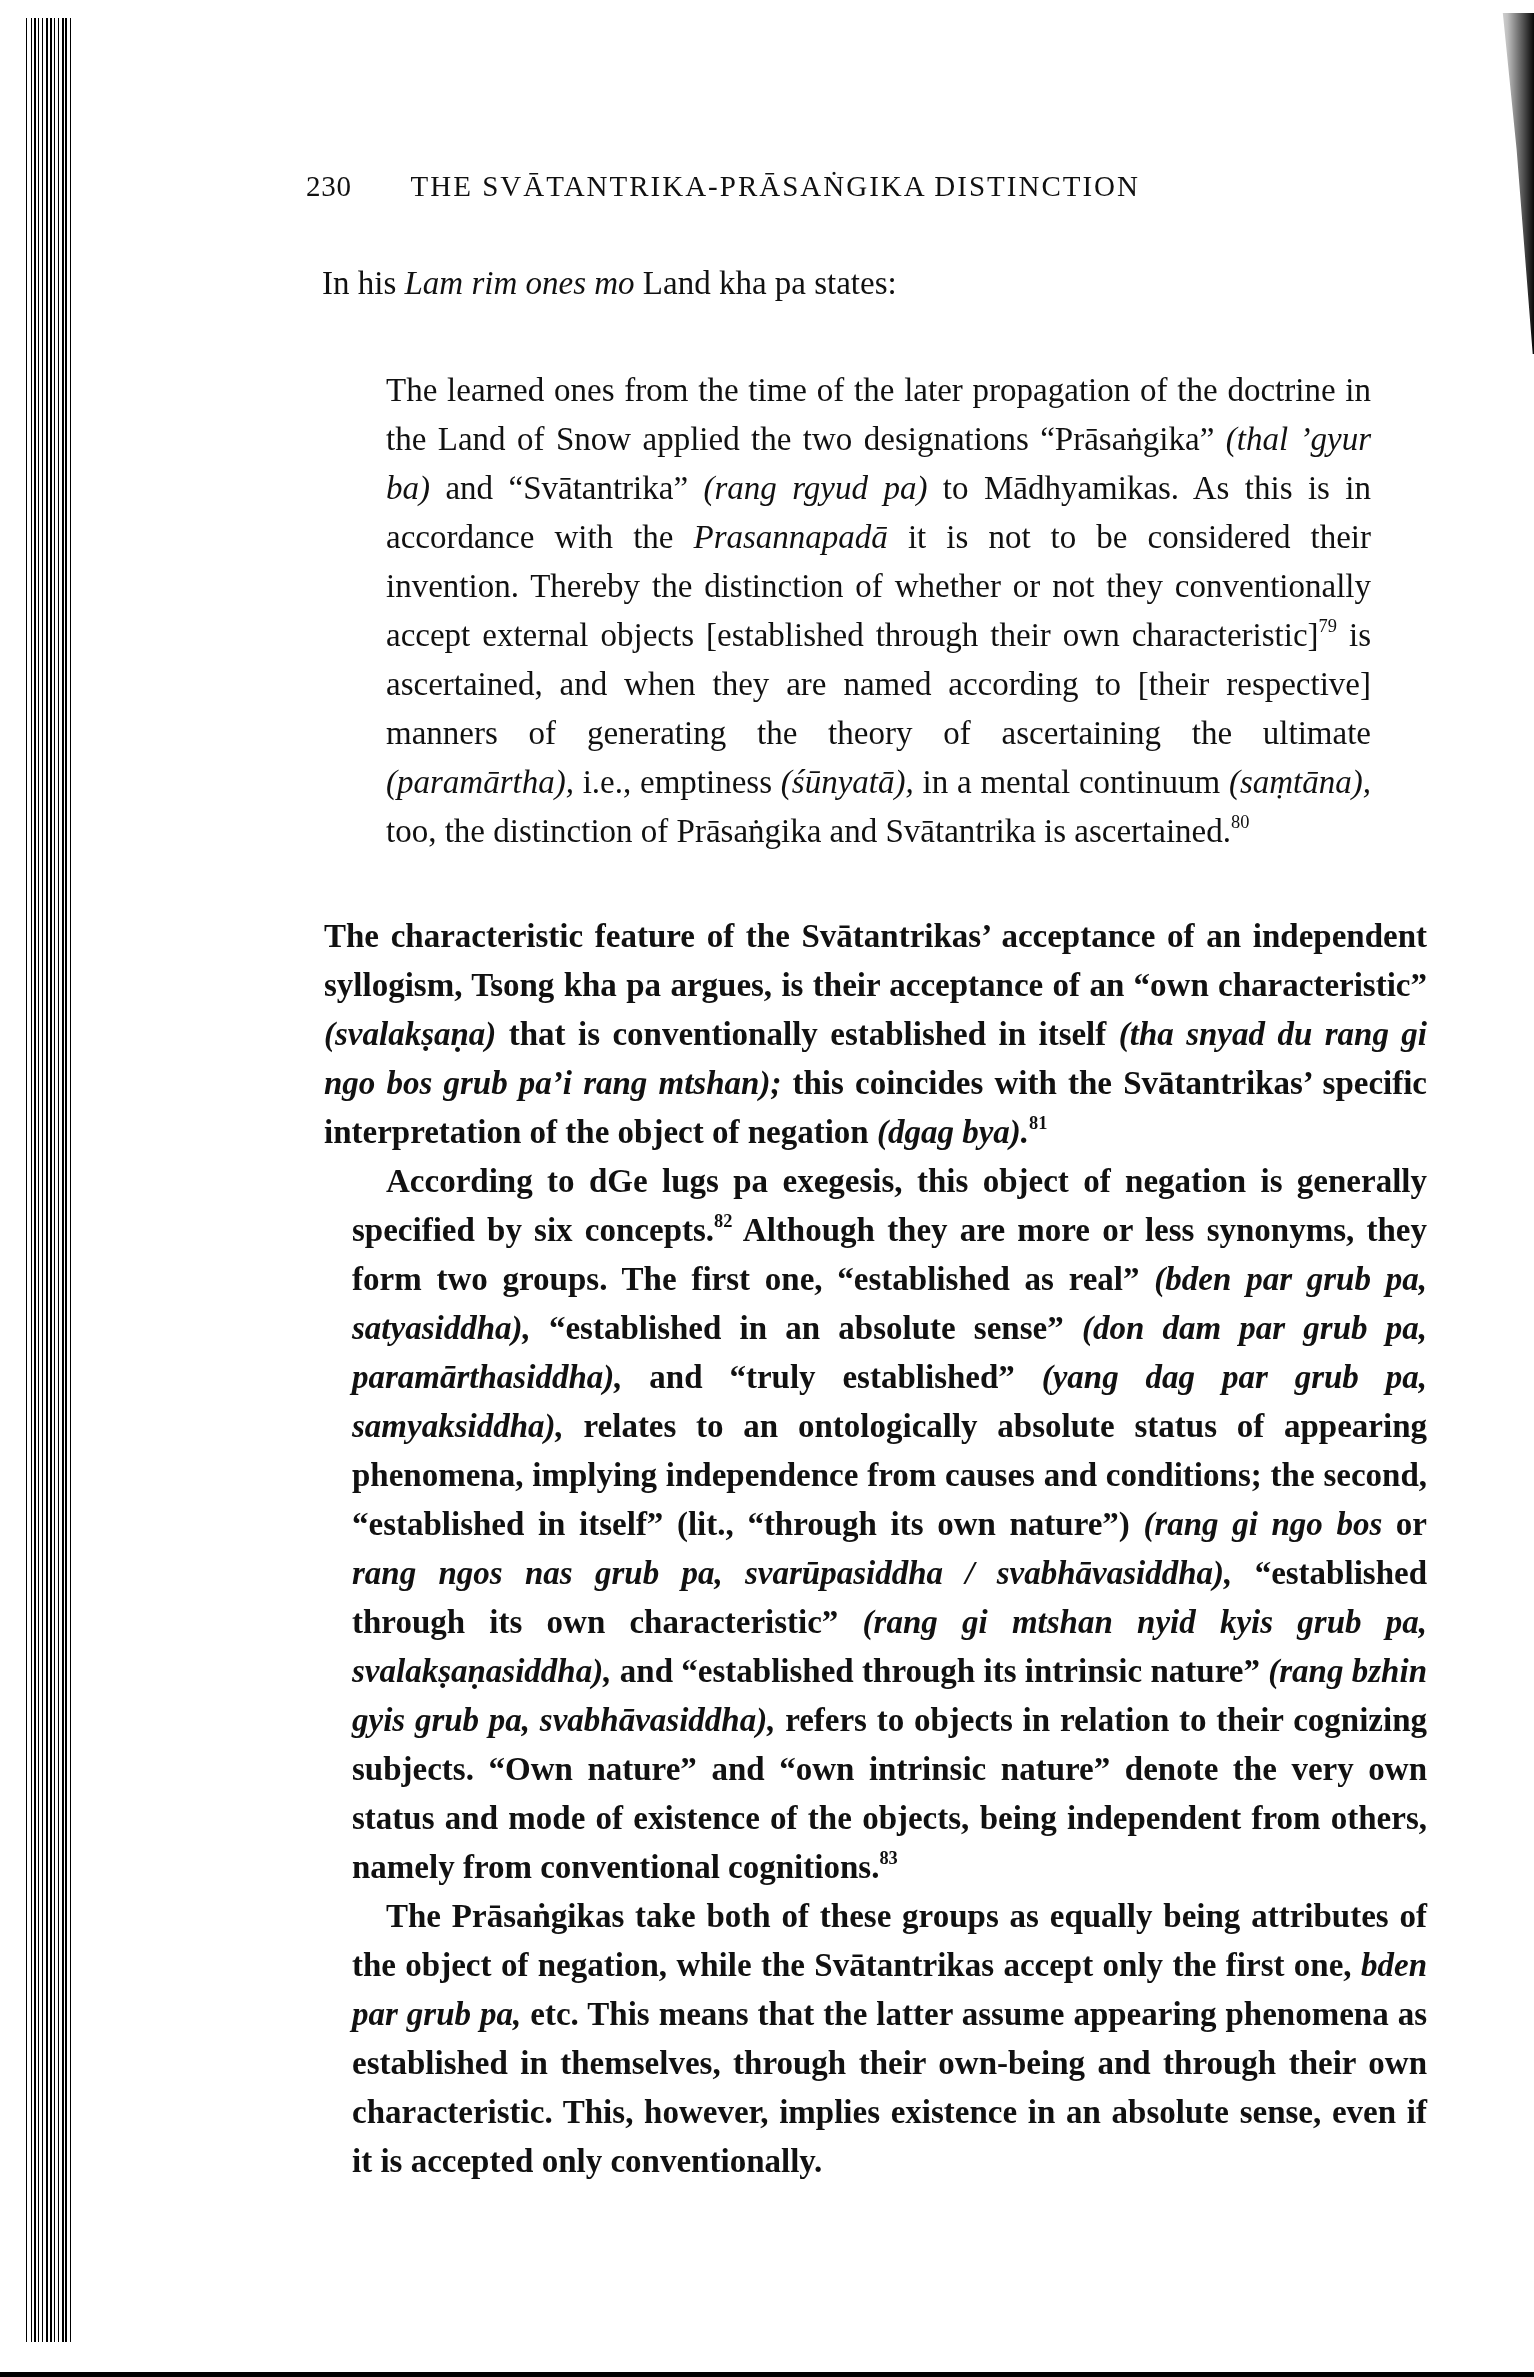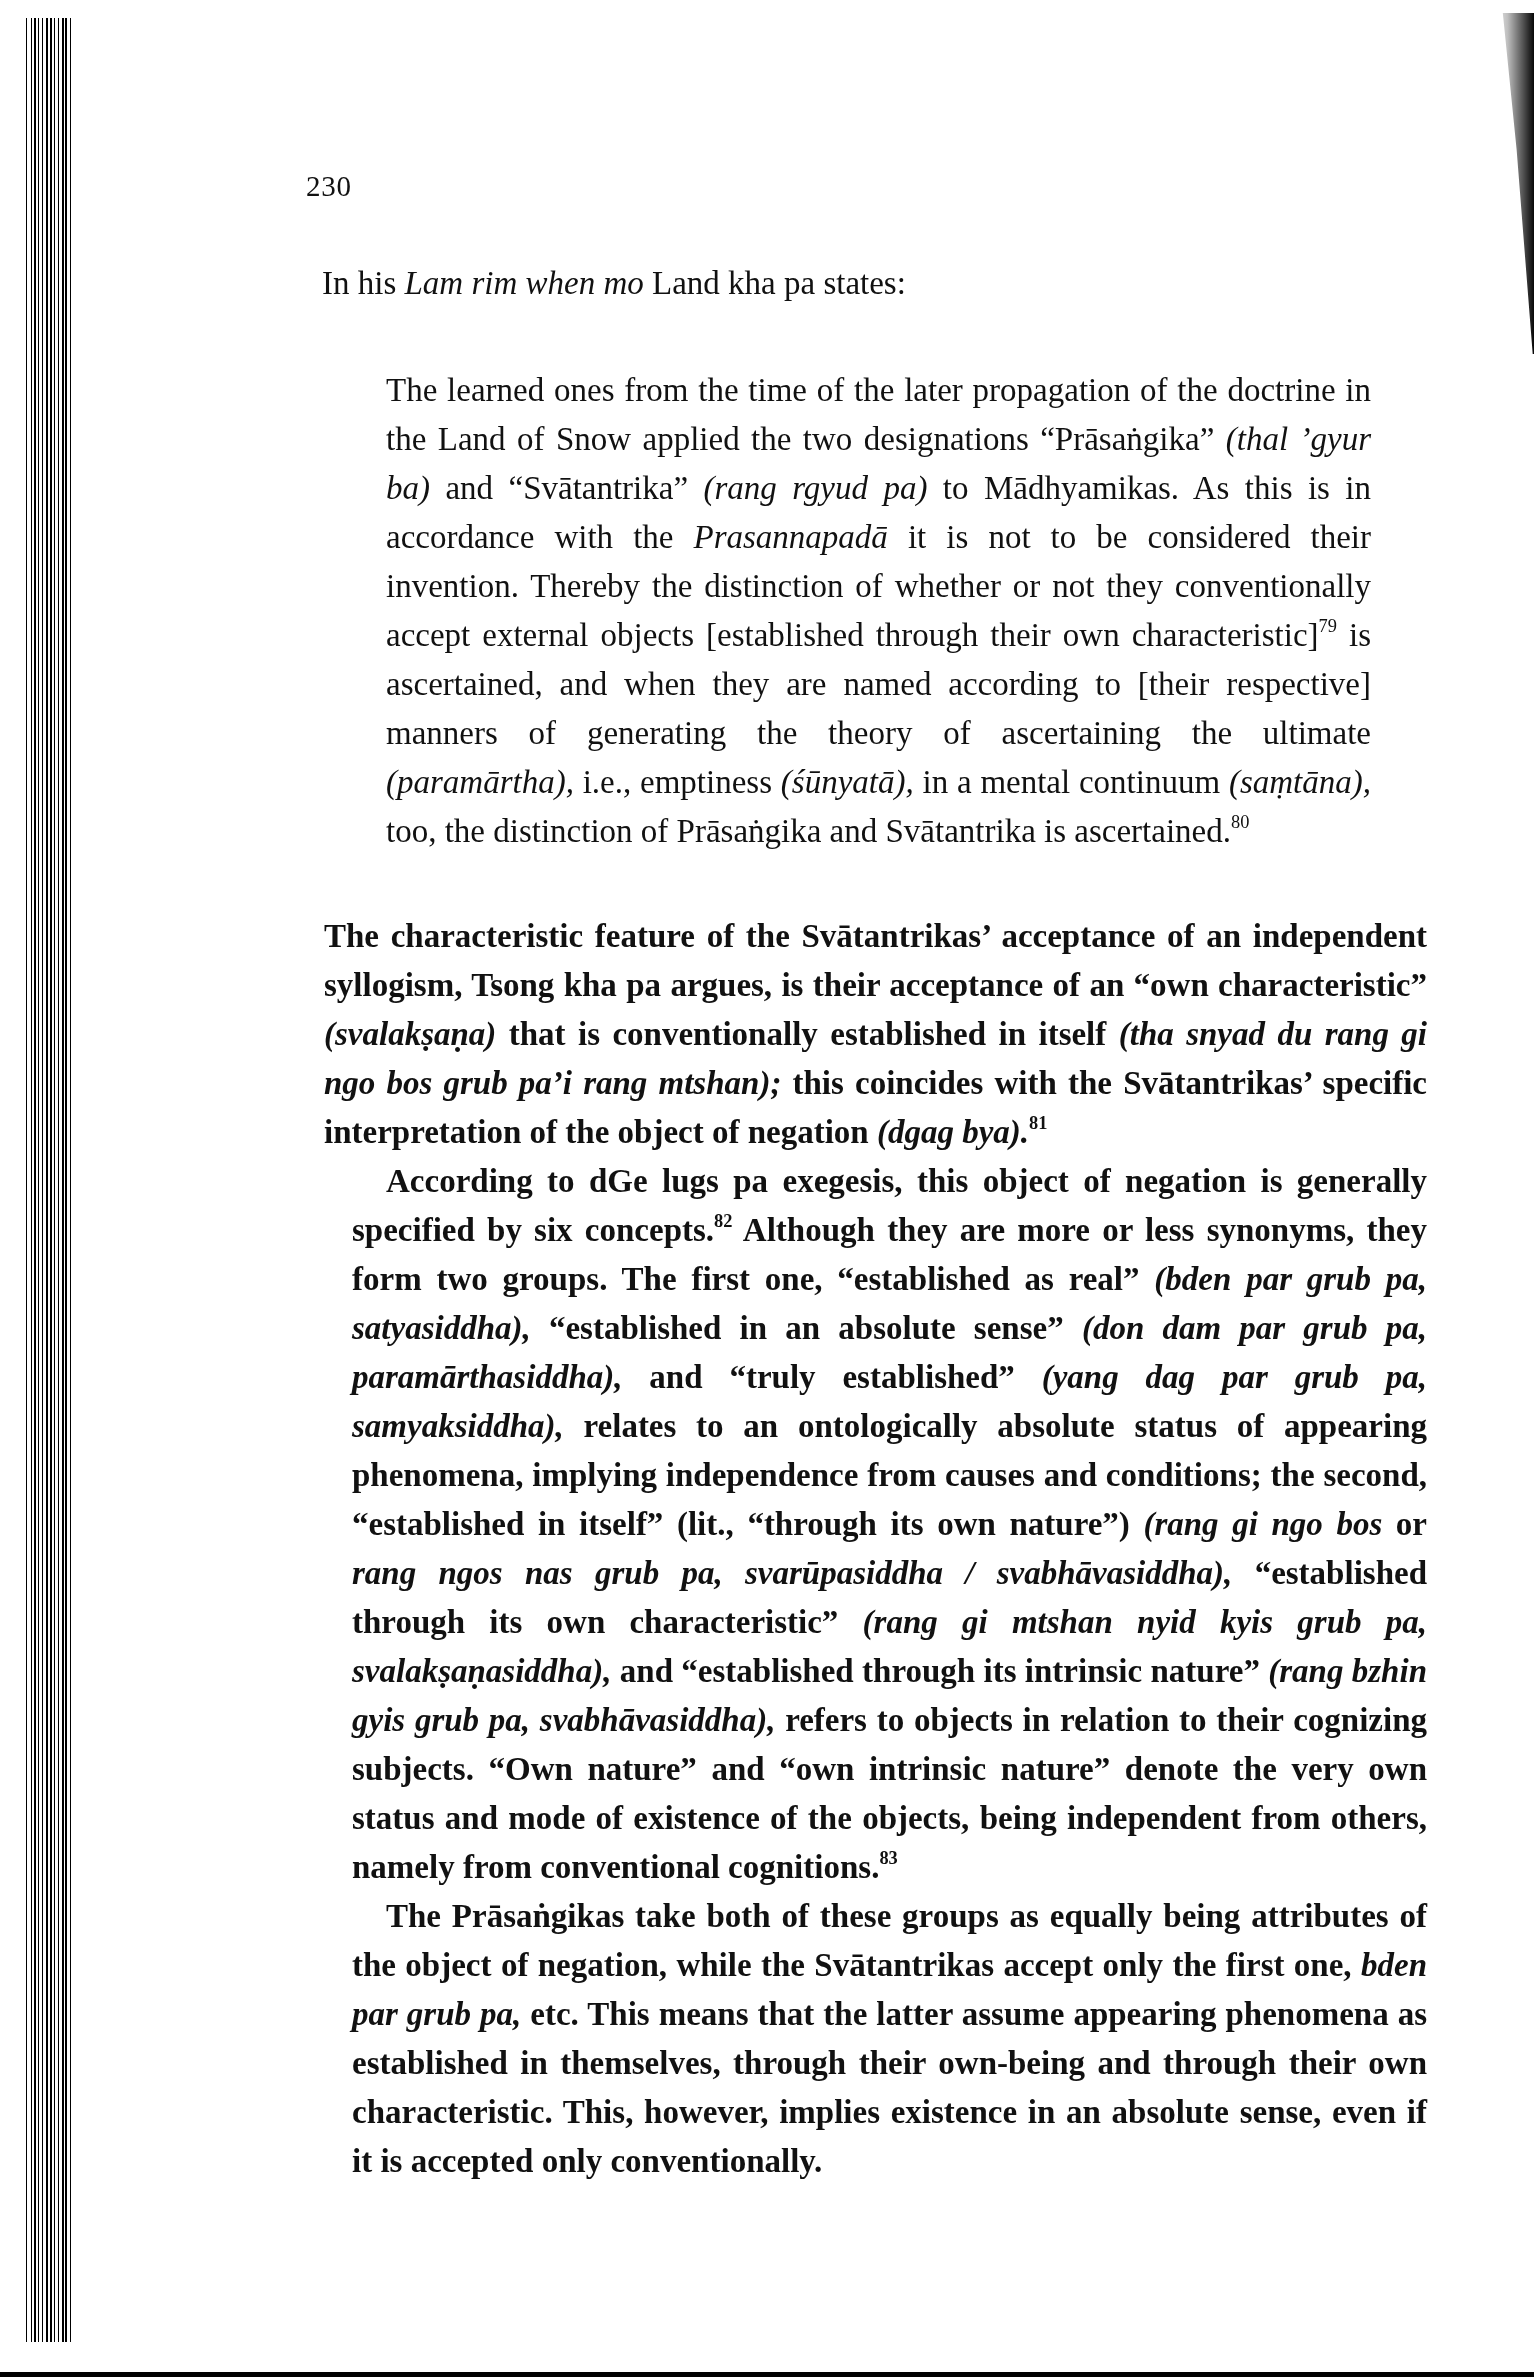--- a/index.html
+++ b/index.html
@@ -44,24 +44,25 @@
 </style>
 </head>
 <body>
 
 <div class="binding"></div>
 <div class="edge-shadow"></div>
 <div class="bottom-bar"></div>
 
 <header class="running-head">
   <span class="folio">230</span>
+  <span>THE SVĀTANTRIKA-PRĀSAṄGIKA DISTINCTION</span>
 </header>
 
 <div class="text intro">
-  <p><span>In his </span><i>Lam rim when mo</i><span> Land kha pa states:</span></p>
+  <p><span>In his </span><i>Lam rim ones mo</i><span> Land kha pa states:</span></p>
 </div>
 
 <blockquote class="text block" style="margin:8px;">
   <p>
     <span>The learned ones from the time of the later propagation of the doctrine in the Land of Snow applied the two designations “Prāsaṅgika” </span><i>(thal ’gyur ba)</i><span> and “Svātantrika” </span><i>(rang rgyud pa)</i><span> to Mādhyamikas. As this is in accordance with the </span><i>Prasannapadā</i><span> it is not to be considered their invention. Thereby the distinction of whether or not they conventionally accept external objects [established through their own characteristic]</span><sup>79</sup><span> is ascertained, and when they are named according to [their respective] manners of generating the theory of ascertaining the ultimate </span><i>(paramārtha),</i><span> i.e., emptiness </span><i>(śūnyatā),</i><span> in a mental continuum </span><i>(saṃtāna),</i><span> too, the distinction of Prāsaṅgika and Svātantrika is ascertained.</span><sup>80</sup>
   </p>
 </blockquote>
 
 <div class="text main">
   <p>

